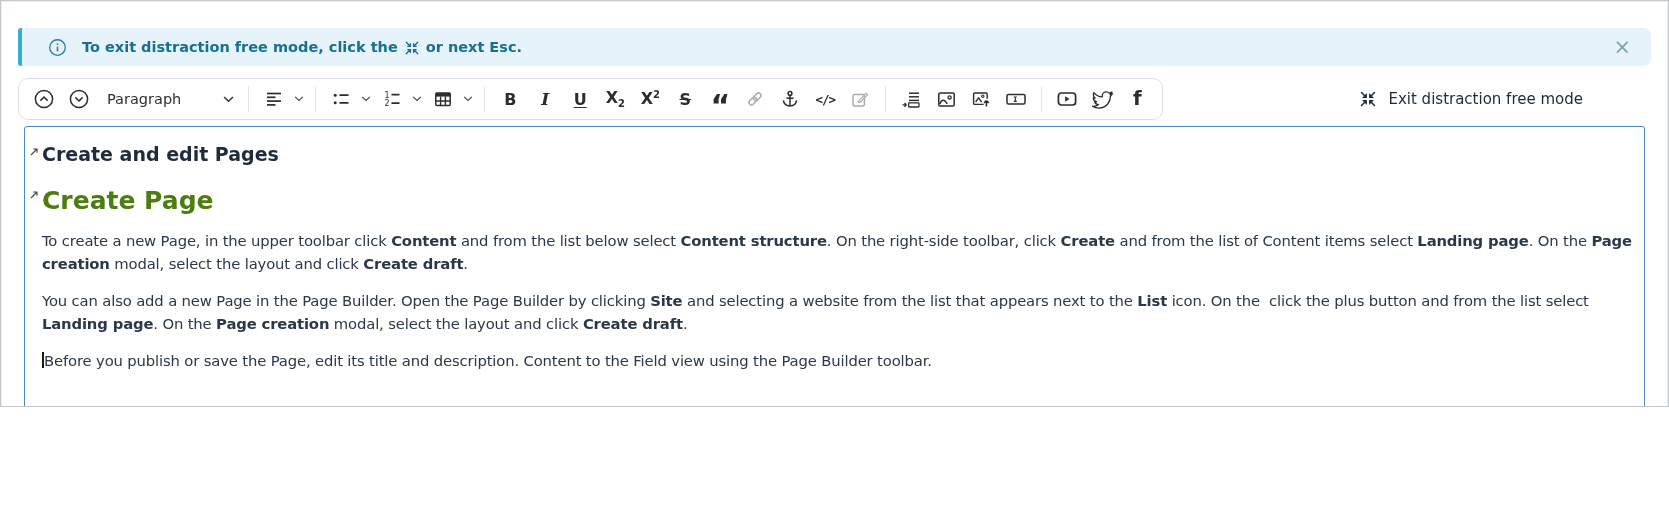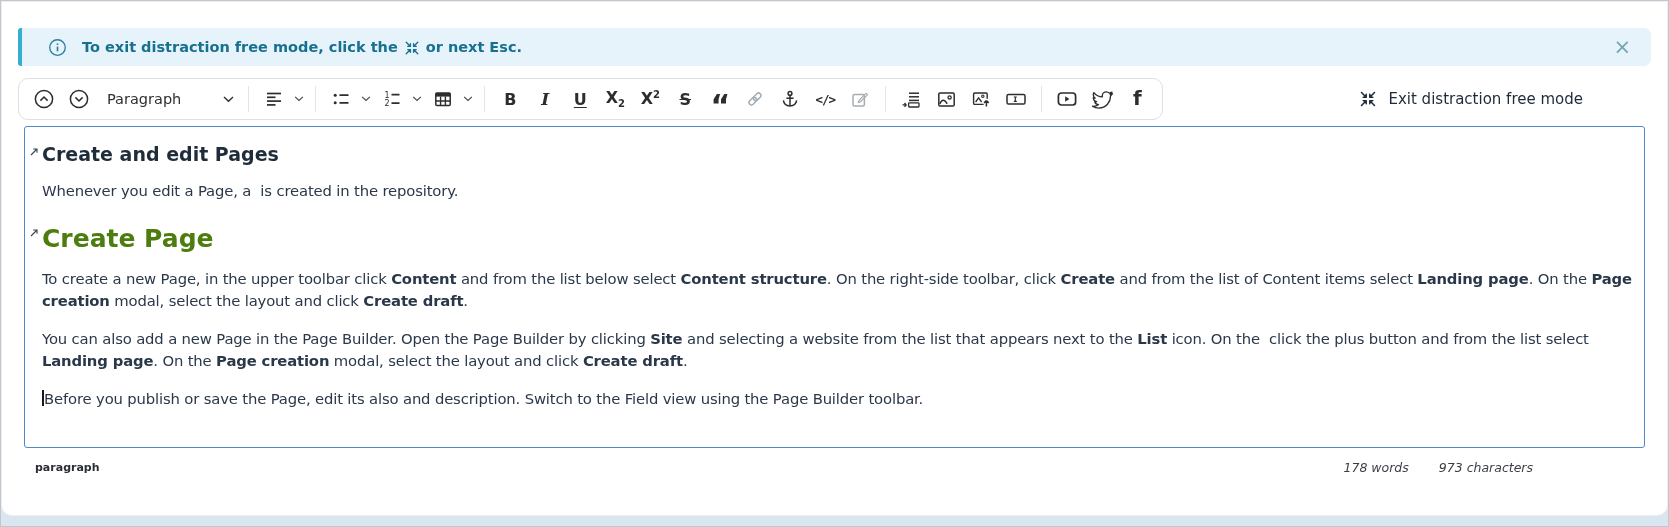--- a/index.html
+++ b/index.html
@@ -1,19 +1,19 @@
 <!DOCTYPE html>
 <html style="--accent-teal: #35aecf; --note-bg: #e6f3fa; --note-text: #17708f; --editor-border: #4f87c7; --icon: #2d2d2d; --icon-disabled: #a7adb5; --text: #2a3849; --ui-dark: #1c2a3a; --strip-bg: #d9e5ef;"><head>
 <meta charset="utf-8">
 <style>
   * { margin:0; padding:0; box-sizing:border-box; }
   html,body { width:1669px; height:527px; }
   body { font-family:"DejaVu Sans", sans-serif; background:#ffffff; }
 
-  .frame { width:1669px; height:527px; border:1px solid #c2c7cd; background:var(--strip-bg,#d9e5ef); position:relative; overflow:hidden; }
+  .frame { width:1669px; height:407px; border:1px solid #c2c7cd; background:var(--strip-bg,#d9e5ef); position:relative; overflow:hidden; }
   .panel { position:absolute; top:1px; left:1px; right:1px; height:513px; background:#fff; border-radius:0 0 10px 10px; box-shadow:0 0 0 1px #eceef1; }
 
   
   .note { margin:26px 16px 0 16px; height:38px; background:var(--note-bg,#e6f3fa); border-left:4px solid var(--accent-teal,#35aecf); border-radius:3px 7px 7px 3px; display:flex; align-items:center; }
   .note-icon { margin-left:26px; color:#2b7e9d; display:flex; }
   .note-text { margin-left:15px; font-size:14.5px; font-weight:bold; color:var(--note-text,#186f8e); display:flex; align-items:center; gap:6px; }
   .note-collapse { color:var(--note-text,#186f8e); display:flex; position:relative; top:1px; }
   .note-close { margin-left:auto; margin-right:20px; color:#77a4b6; font-size:21px; line-height:1; cursor:pointer; background:none; border:none; font-family:inherit; }
 
   
@@ -321,32 +321,31 @@
 
     <div class="editor">
       <h3>
         <span class="h-marker">
             <svg width="8" height="8" viewBox="0 0 8 8" class="stk" stroke-width="1.1">
               <path d="M1 7 L7 1 M3.2 1 H7 V4.8"></path>
             </svg>
           </span>
         <span>Create and edit Pages</span>
       </h3>
-      <p><span><span>Whenever you edit a Page, a &nbsp;is created in the repository.</span></span></p>
       <h2>
         <span class="h-marker">
             <svg width="8" height="8" viewBox="0 0 8 8" class="stk" stroke-width="1.1">
               <path d="M1 7 L7 1 M3.2 1 H7 V4.8"></path>
             </svg>
           </span>
         <span>Create Page</span>
       </h2>
       <p><span><span>To create a new Page, in the upper toolbar click </span><strong>Content</strong><span> and from the list below select </span><strong>Content structure</strong><span>. On the right-side toolbar, click </span><strong>Create</strong><span> and from the list of Content items select </span><strong>Landing page</strong><span>. On the </span><strong>Page creation</strong><span> modal, select the layout and click </span><strong>Create draft</strong><span>.</span></span></p>
       <p><span><span>You can also add a new Page in the Page Builder. Open the Page Builder by clicking </span><strong>Site</strong><span> and selecting a website from the list that appears next to the </span><strong>List</strong><span> icon. On the &nbsp;click the plus button and from the list select </span><strong>Landing page</strong><span>. On the </span><strong>Page creation</strong><span> modal, select the layout and click </span><strong>Create draft</strong><span>.</span></span></p>
-      <p><span class="caret"></span><span><span>Before you publish or save the Page, edit its also and description. Switch to the Field view using the Page Builder toolbar.</span></span></p>
+      <p><span class="caret"></span><span><span>Before you publish or save the Page, edit its title and description. Content to the Field view using the Page Builder toolbar.</span></span></p>
     </div>
 
     <div class="statusbar">
       <span class="status-block">paragraph</span>
       <span class="status-counts">
         <span>178 words</span>
         <span>973 characters</span>
       </span>
     </div>
 

